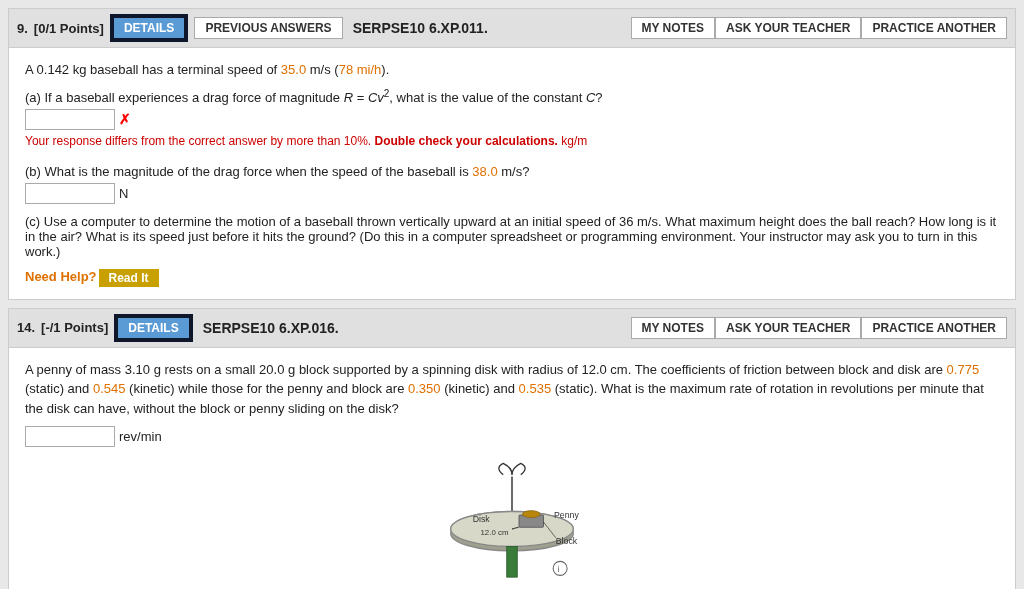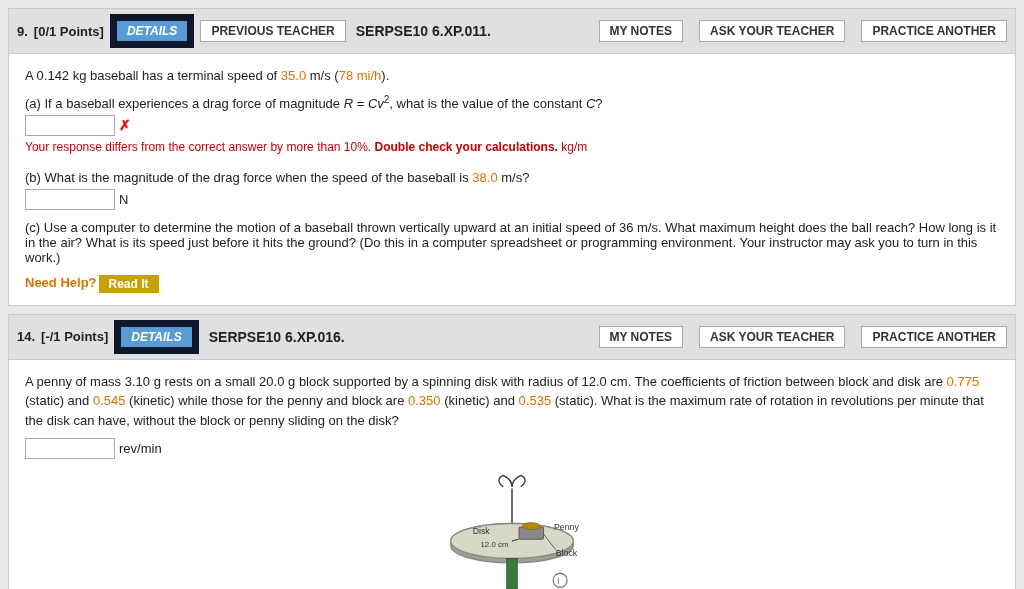--- a/index.html
+++ b/index.html
@@ -34,28 +34,27 @@
       font-size: 12px;
       font-weight: bold;
       cursor: pointer;
       color: #333;
       white-space: nowrap;
     }
 
     .btn-blue {
       background: #5b9bd5;
       color: #fff;
-      border: 7px solid #0f172a;
-      font-style: italic;
+      border: 4px solid #0f172a;
     }
 
     .header-right {
       margin-left: auto;
       display: flex;
-      gap: 16px;
+      gap: 0;
     }
 
     .problem-code {
       font-weight: bold;
       font-size: 14px;
       margin-left: 4px;
     }
 
     .problem-content {
       padding: 12px 16px;
@@ -117,21 +116,21 @@
     sup { font-size: 10px; }
   </style>
 </head>
 <body>
 
 <div class="problem-block">
   <div class="problem-header">
     <span class="problem-number">9.</span>
     <span class="problem-number">[0/1 Points]</span>
     <button class="btn btn-blue">DETAILS</button>
-    <button class="btn">PREVIOUS TEACHER</button>
+    <button class="btn">PREVIOUS ANSWERS</button>
     <span class="problem-code">SERPSE10 6.XP.011.</span>
     <div class="header-right">
       <button class="btn">MY NOTES</button>
       <button class="btn">ASK YOUR TEACHER</button>
       <button class="btn">PRACTICE ANOTHER</button>
     </div>
   </div>
 
   <div class="problem-content">
     <div class="problem-desc">

